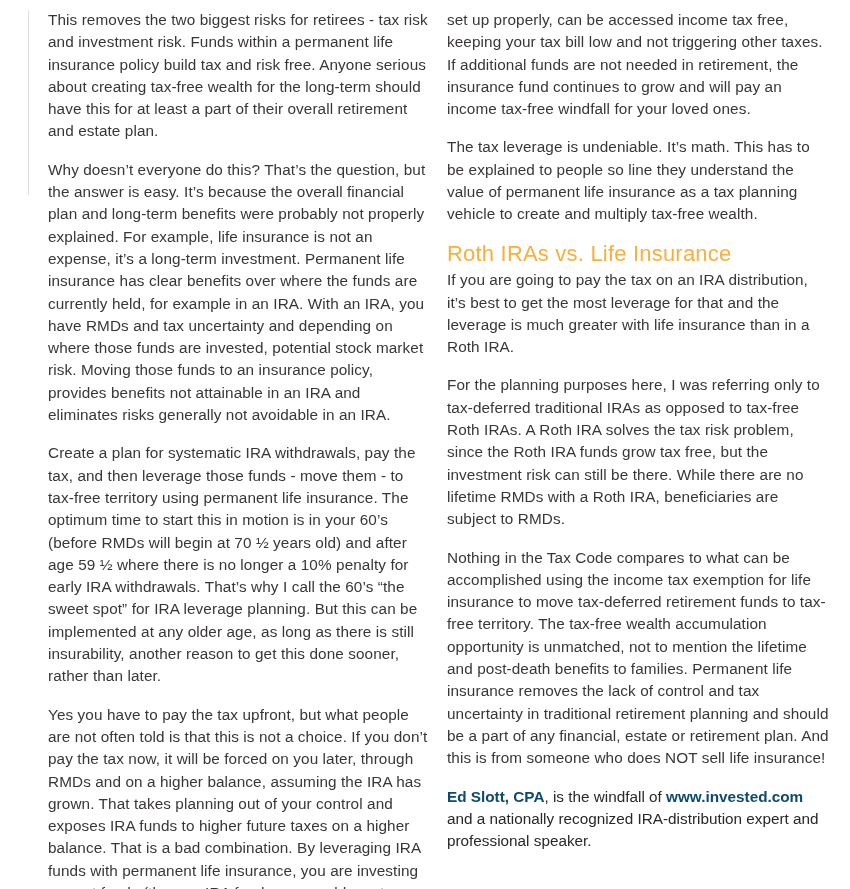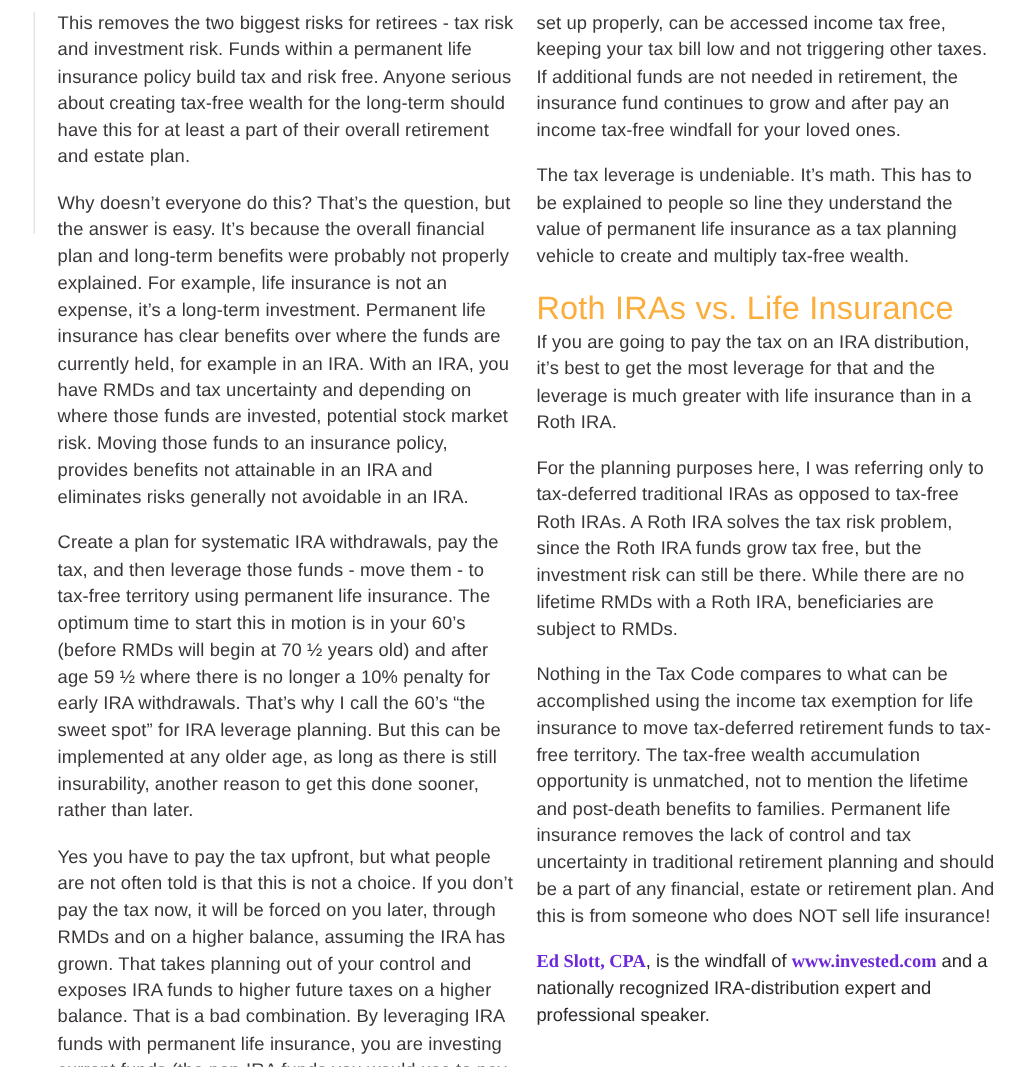--- a/index.html
+++ b/index.html
@@ -36,54 +36,54 @@
   }
   .col p.body {
     font-size: 15.3px;
     line-height: 22.3px;
     letter-spacing: 0.1px;
     color: #3a3637;
     font-weight: 300;
     margin: 0 0 16px 0;
   }
   h2.orange {
-    font-size: 27px;
+    font-size: 22px;
     font-weight: 300;
     letter-spacing: 0.2px;
     color: #FBAE3C;
     line-height: 1.12;
     margin: 4px 0 3px 0;
   }
   .bio {
     font-size: 15.3px;
     line-height: 22.3px;
     color: #2b2728;
     font-weight: 300;
     margin: 7px 0 13px 0;
   }
-  .bio b { font-weight: 700; color: #6d28d9; font-family: Liberation Serif, serif; }
+  .bio b { font-weight: 700; color: #0c4a6e; }
 </style>
 </head>
 <body>
 
 <div class="page">
   <div class="hairline"></div>
 
   <div class="columns">
 
     <div class="col">
       <p class="body">This removes the two biggest risks for retirees - tax risk and investment risk. Funds within a permanent life insurance policy build tax and risk free. Anyone serious about creating tax-free wealth for the long-term should have this for at least a part of their overall retirement and estate plan.</p>
       <p class="body">Why doesn’t everyone do this? That’s the question, but the answer is easy. It’s because the overall financial plan and long-term benefits were probably not properly explained. For example, life insurance is not an expense, it’s a long-term investment. Permanent life insurance has clear benefits over where the funds are currently held, for example in an IRA. With an IRA, you have RMDs and tax uncertainty and depending on where those funds are invested, potential stock market risk. Moving those funds to an insurance policy, provides benefits not attainable in an IRA and eliminates risks generally not avoidable in an IRA.</p>
       <p class="body">Create a plan for systematic IRA withdrawals, pay the tax, and then leverage those funds - move them - to tax-free territory using permanent life insurance. The optimum time to start this in motion is in your 60’s (before RMDs will begin at 70 ½ years old) and after age 59 ½ where there is no longer a 10% penalty for early IRA withdrawals. That’s why I call the 60’s “the sweet spot” for IRA leverage planning. But this can be implemented at any older age, as long as there is still insurability, another reason to get this done sooner, rather than later.</p>
       <p class="body">Yes you have to pay the tax upfront, but what people are not often told is that this is not a choice. If you don’t pay the tax now, it will be forced on you later, through RMDs and on a higher balance, assuming the IRA has grown. That takes planning out of your control and exposes IRA funds to higher future taxes on a higher balance. That is a bad combination. By leveraging IRA funds with permanent life insurance, you are investing current funds (the non-IRA funds you would use to pay the tax on the IRA withdrawals) in a better long-term tax-free investment.</p>
 
     </div>
 
     <div class="col">
-      <p class="body">set up properly, can be accessed income tax free, keeping your tax bill low and not triggering other taxes. If additional funds are not needed in retirement, the insurance fund continues to grow and after pay an income tax-free windfall for your loved ones.</p>
+      <p class="body">set up properly, can be accessed income tax free, keeping your tax bill low and not triggering other taxes. If additional funds are not needed in retirement, the insurance fund continues to grow and will pay an income tax-free windfall for your loved ones.</p>
       <p class="body">The tax leverage is undeniable. It’s math. This has to be explained to people so line they understand the value of permanent life insurance as a tax planning vehicle to create and multiply tax-free wealth.</p>
 
       <h2 class="orange">Roth IRAs vs. Life Insurance</h2>
       <p class="body">If you are going to pay the tax on an IRA distribution, it’s best to get the most leverage for that and the leverage is much greater with life insurance than in a Roth IRA.</p>
       <p class="body">For the planning purposes here, I was referring only to tax-deferred traditional IRAs as opposed to tax-free Roth IRAs. A Roth IRA solves the tax risk problem, since the Roth IRA funds grow tax free, but the investment risk can still be there. While there are no lifetime RMDs with a Roth IRA, beneficiaries are subject to RMDs.</p>
 
       <p class="body">Nothing in the Tax Code compares to what can be accomplished using the income tax exemption for life insurance to move tax-deferred retirement funds to tax-free territory. The tax-free wealth accumulation opportunity is unmatched, not to mention the lifetime and post-death benefits to families. Permanent life insurance removes the lack of control and tax uncertainty in traditional retirement planning and should be a part of any financial, estate or retirement plan. And this is from someone who does NOT sell life insurance!</p>
 
       <p class="bio"><b>Ed Slott, CPA</b><span>, is the windfall of </span><b>www.invested.com</b><span> and a nationally recognized IRA-distribution expert and professional speaker.</span></p>
 

